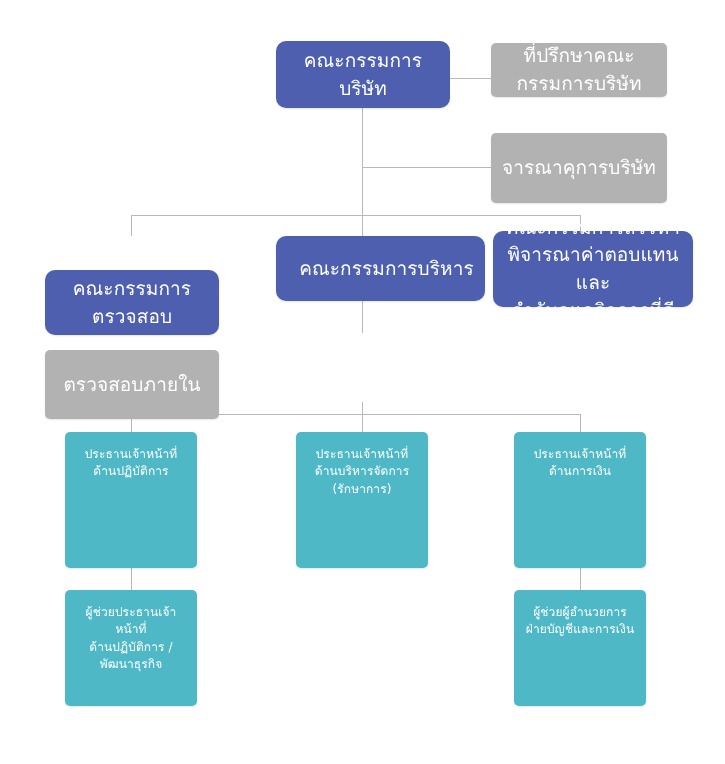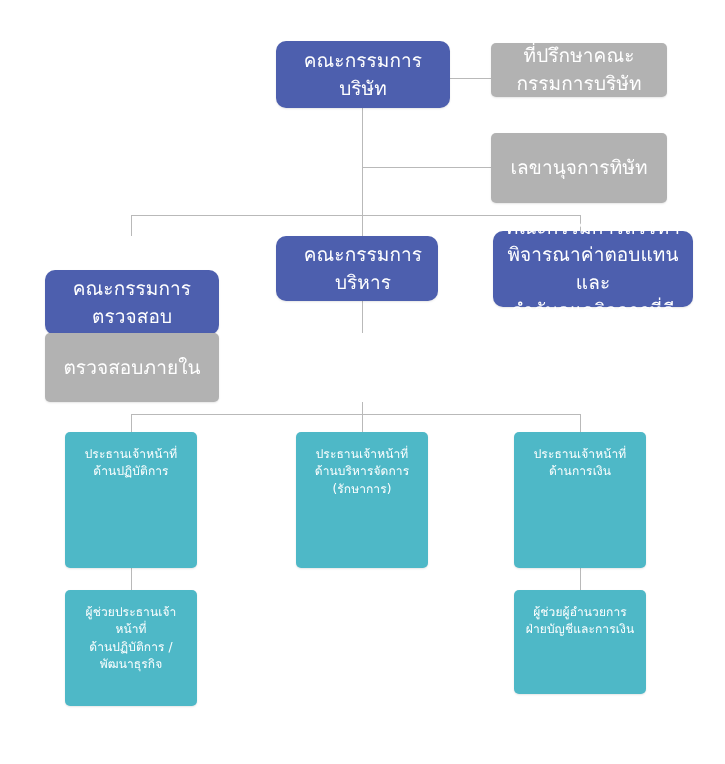--- a/index.html
+++ b/index.html
@@ -94,38 +94,38 @@
 
   <div class="node blue r-lg fs-13" style="left:276px; top:41px; width:174px; height:67px;">
     <span class="label">คณะกรรมการบริษัท</span>
   </div>
 
   <div class="node gray r-sm fs-13" style="left:491px; top:43px; width:176px; height:54px;">
     <span class="label">ที่ปรึกษาคณะกรรมการบริษัท</span>
   </div>
 
   <div class="node gray r-sm fs-13" style="left:491px; top:133px; width:176px; height:70px;">
-    <span class="label">เลขานุจการทิษัท</span>
+    <span class="label">จารณาคุการบริษัท</span>
   </div>
 
   <div class="node blue r-lg fs-13" style="left:45px; top:236px; width:174px; height:65px;margin-top:34px;">
     <span class="label">คณะกรรมการตรวจสอบ</span>
   </div>
 
-  <div class="node blue r-lg fs-13" style="left:276px; top:236px; width:162px; height:65px;padding-left:20px;">
+  <div class="node blue r-lg fs-13" style="left:276px; top:236px; width:209px; height:65px;padding-left:20px;">
     <span class="label">คณะกรรมการบริหาร</span>
   </div>
 
   <div class="node blue r-lg fs-13" style="left:493px; top:231px; width:200px; height:76px;">
     <span class="label">คณะกรรมการสรรหา
 พิจารณาค่าตอบแทนและ
 กำกับดูแลกิจการที่ดี</span>
   </div>
 
-  <div class="node gray r-sm fs-13" style="left:45px; top:333px; width:174px; height:69px;">
+  <div class="node gray r-sm fs-13" style="left:45px; top:350px; width:174px; height:69px;">
     <span class="label">ตรวจสอบภายใน</span>
   </div>
 
 
   <div class="node teal r-sm fs-12 top-align" style="left:65px; top:432px; width:132px; height:136px;">
     <span class="label">ประธานเจ้าหน้าที่
 ด้านปฏิบัติการ</span>
   </div>
 
   <div class="node teal r-sm fs-12 top-align" style="left:296px; top:432px; width:132px; height:136px;">
@@ -138,18 +138,18 @@
     <span class="label">ประธานเจ้าหน้าที่
 ด้านการเงิน</span>
   </div>
 
   <div class="node teal r-sm fs-12 top-align" style="left:65px; top:590px; width:132px; height:116px;">
     <span class="label">ผู้ช่วยประธานเจ้าหน้าที่
 ด้านปฏิบัติการ /
 พัฒนาธุรกิจ</span>
   </div>
 
-  <div class="node teal r-sm fs-12 top-align" style="left:514px; top:590px; width:132px; height:104px;">
+  <div class="node teal r-sm fs-12 top-align" style="left:514px; top:590px; width:132px; height:116px;">
     <span class="label">ผู้ช่วยผู้อำนวยการ
 ฝ่ายบัญชีและการเงิน</span>
   </div>
 
 </div>
 
 </body></html>

